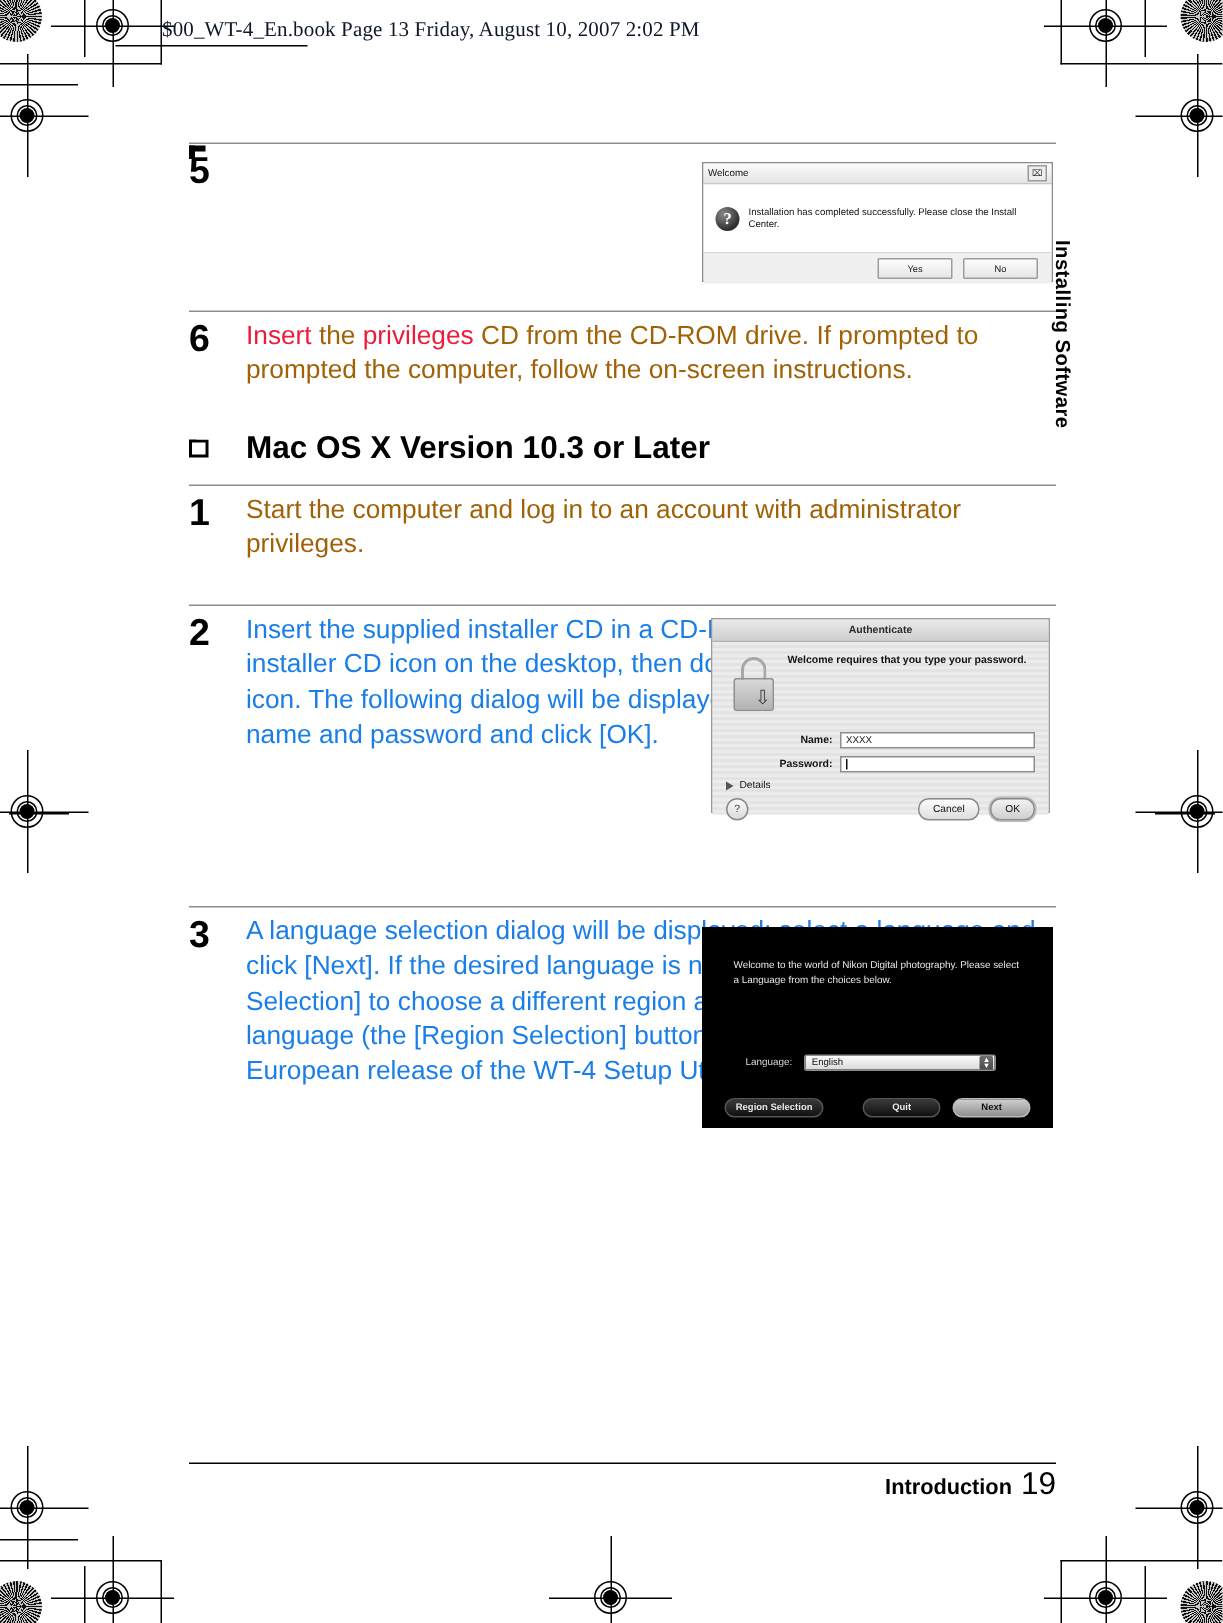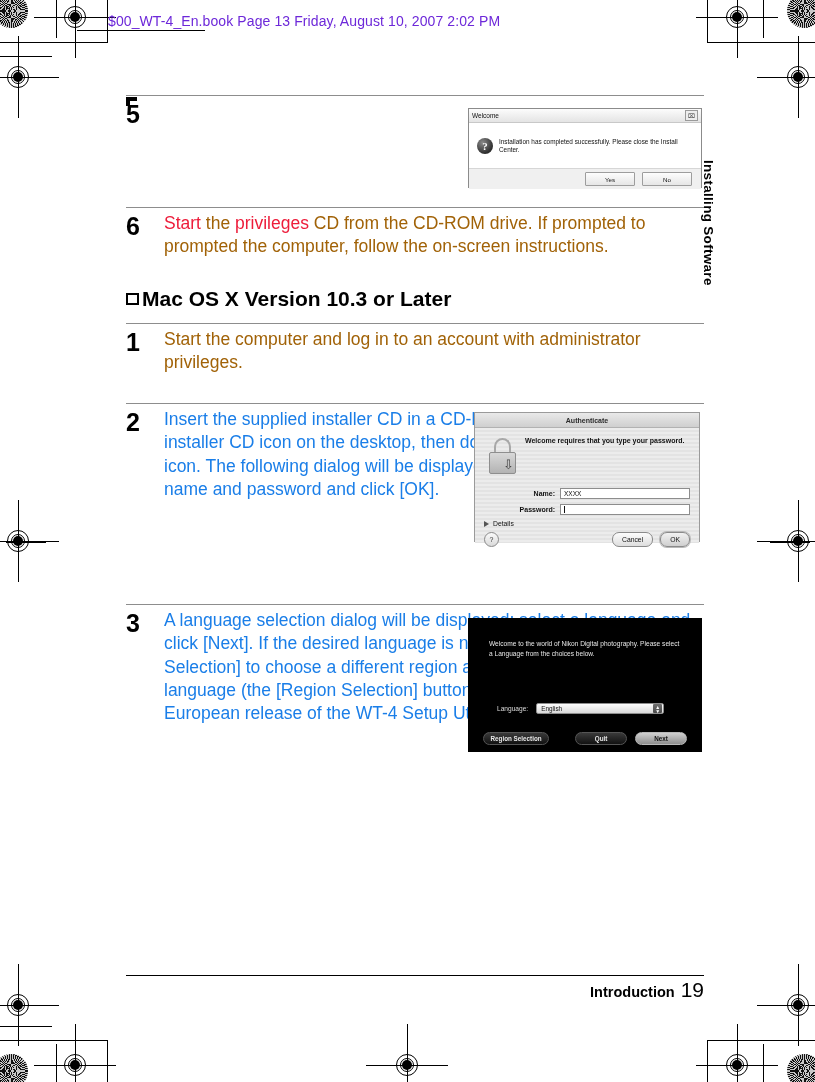--- a/index.html
+++ b/index.html
@@ -34,22 +34,22 @@
   .swatch{
     position:absolute;width:34px;height:34px;border-radius:50%;
     background:
       repeating-conic-gradient(#111 0deg 4deg,#c8c8c8 4deg 8deg);
   }
   .cropline{position:absolute;background:#000;}
 
   
   .slug{
     position:absolute;left:80px;top:13px;
-    font-family:Liberation Sans, sans-serif;
-    font-size:14px;color:#6d28d9;white-space:nowrap;
+    font-family:Liberation Serif, serif;
+    font-size:14px;color:#0f172a;white-space:nowrap;
     letter-spacing:.1px;
     padding-left:28px;
   }
   .slug-rule{position:absolute;left:77px;top:30px;width:128px;height:1px;background:#000;}
 
   
   .page{
     position:absolute;left:0;top:0;width:815px;height:1082px;
   }
 
@@ -67,21 +67,21 @@
     width:38px;flex:0 0 38px;line-height:1;
     padding-top:2px;
   }
   .step-body{flex:1 1 auto;font-size:17.5px;line-height:1.33;}
   .t-red{color:#ed1c3a;}
   .t-blue{color:#1a7ee8;}
   .t-black{color:#a16207;}
 
   .heading{
     font-size:21px;font-weight:bold;color:#000;
-    display:flex;align-items:center;gap:3px;
+    display:flex;align-items:center;gap:25px;
   }
   .heading .bullet{
     display:inline-block;width:13px;height:12px;
     border:2px solid #000;box-sizing:border-box;position:relative;
   }
   .heading .bullet:after{
     content:"";position:absolute;left:3px;top:-5px;width:9px;height:3px;background:#fff;
   }
 
   
@@ -383,21 +383,21 @@
       <span class="win-btn">Yes</span>
       <span class="win-btn">No</span>
     </div>
   </div>
 
   <div class="rule" style="position:absolute;left:126px;top:207px;"></div>
 
   <div class="step" style="position:absolute;left:126px;top:212px;width:578px;">
     <div class="step-num">6</div>
     <div class="step-body">
-      <span class="t-red">Start</span><span class="t-black"> the </span><span class="t-red">privileges</span><span class="t-black"> CD from the CD-ROM drive.  If prompted to prompted the computer, follow the on-screen instructions.</span>
+      <span class="t-red">Insert</span><span class="t-black"> the </span><span class="t-red">privileges</span><span class="t-black"> CD from the CD-ROM drive.  If prompted to prompted the computer, follow the on-screen instructions.</span>
     </div>
   </div>
 
   <div class="heading" style="position:absolute;left:126px;top:287px;">
     <span class="bullet"></span>
     <span>Mac OS X Version 10.3 or Later</span>
   </div>
 
   <div class="rule" style="position:absolute;left:126px;top:323px;"></div>
 

